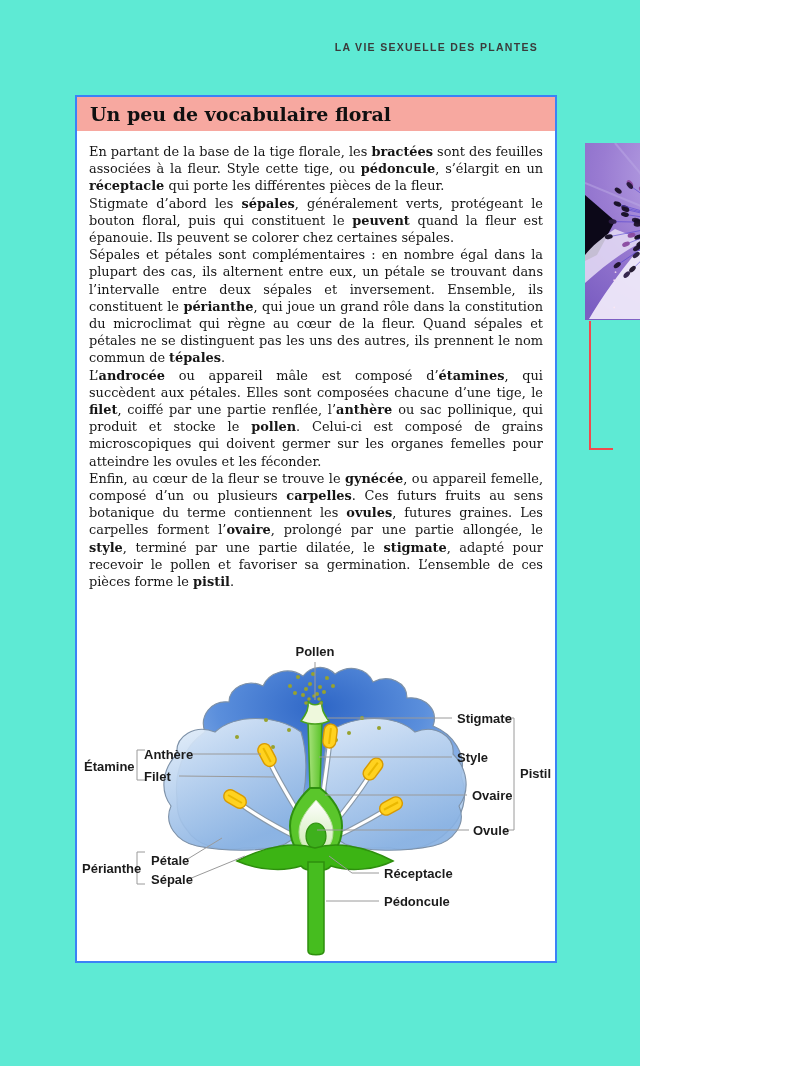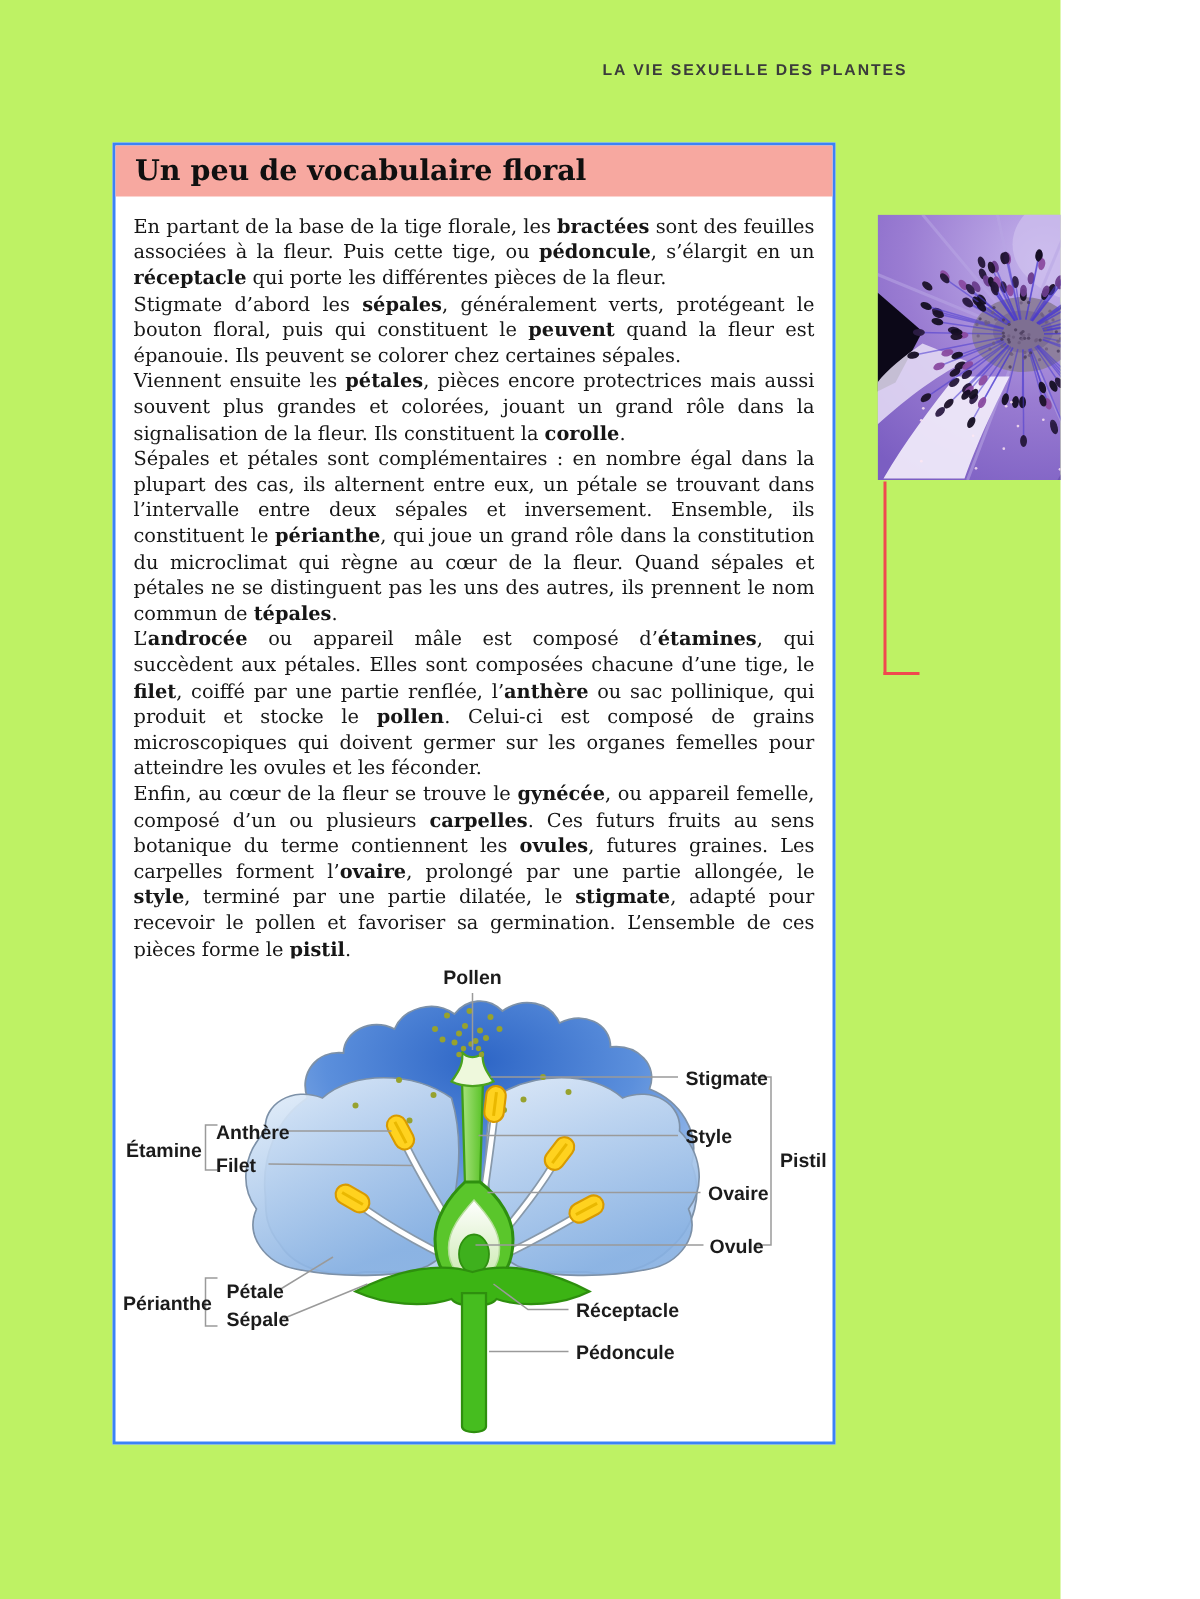--- a/index.html
+++ b/index.html
@@ -1,16 +1,16 @@
 <!DOCTYPE html>
 <html><head>
 <meta charset="utf-8">
 <style>
   html,body{margin:0;padding:0;background:#ffffff;}
-  .page{position:relative;width:707px;height:1066px;background:#bef264;overflow:hidden;
+  .page{position:relative;width:640px;height:1066px;background:#5eead4;overflow:hidden;
         font-family:"DejaVu Serif",serif;color:#151515;}
 
   
   .running-head{position:absolute;top:41px;right:102px;
     font-family:"Liberation Sans",sans-serif;font-size:10.5px;font-weight:700;
     letter-spacing:1.3px;color:#3b3b3b;white-space:nowrap;}
   .head-square{position:absolute;top:42px;left:707px;width:16px;height:15px;
     border:2.5px solid #ee3f46;background:#ffffff;}
 
   
@@ -46,23 +46,22 @@
 
   <div class="running-head">LA VIE SEXUELLE DES PLANTES</div>
   <div class="head-square"></div>
 
   <section class="article-box">
     <div class="article-title-bar">
       <h1 class="article-title">Un peu de vocabulaire floral</h1>
     </div>
 
     <div class="article-body">
-        <p><span>En partant de la base de la tige florale, les </span><b>bractées</b><span> sont des feuilles associées à la fleur. Puis cette tige, ou </span><b>pédoncule</b><span>, s’élargit en un </span><b>réceptacle</b><span> qui porte les différentes pièces de la fleur.</span></p>
+        <p><span>En partant de la base de la tige florale, les </span><b>bractées</b><span> sont des feuilles associées à la fleur. Style cette tige, ou </span><b>pédoncule</b><span>, s’élargit en un </span><b>réceptacle</b><span> qui porte les différentes pièces de la fleur.</span></p>
         <p><span>Stigmate d’abord les </span><b>sépales</b><span>, généralement verts, protégeant le bouton floral, puis qui constituent le </span><b>peuvent</b><span> quand la fleur est épanouie. Ils peuvent se colorer chez certaines sépales.</span></p>
-        <p><span>Viennent ensuite les </span><b>pétales</b><span>, pièces encore protectrices mais aussi souvent plus grandes et colorées, jouant un grand rôle dans la signalisation de la fleur. Ils constituent la </span><b>corolle</b><span>.</span></p>
         <p><span>Sépales et pétales sont complémentaires : en nombre égal dans la plupart des cas, ils alternent entre eux, un pétale se trouvant dans l’intervalle entre deux sépales et inversement. Ensemble, ils constituent le </span><b>périanthe</b><span>, qui joue un grand rôle dans la constitution du microclimat qui règne au cœur de la fleur. Quand sépales et pétales ne se distinguent pas les uns des autres, ils prennent le nom commun de </span><b>tépales</b><span>.</span></p>
         <p><span>L’</span><b>androcée</b><span> ou appareil mâle est composé d’</span><b>étamines</b><span>, qui succèdent aux pétales. Elles sont composées chacune d’une tige, le </span><b>filet</b><span>, coiffé par une partie renflée, l’</span><b>anthère</b><span> ou sac pollinique, qui produit et stocke le </span><b>pollen</b><span>. Celui-ci est composé de grains microscopiques qui doivent germer sur les organes femelles pour atteindre les ovules et les féconder.</span></p>
         <p><span>Enfin, au cœur de la fleur se trouve le </span><b>gynécée</b><span>, ou appareil femelle, composé d’un ou plusieurs </span><b>carpelles</b><span>. Ces futurs fruits au sens botanique du terme contiennent les </span><b>ovules</b><span>, futures graines. Les carpelles forment l’</span><b>ovaire</b><span>, prolongé par une partie allongée, le </span><b>style</b><span>, terminé par une partie dilatée, le </span><b>stigmate</b><span>, adapté pour recevoir le pollen et favoriser sa germination. L’ensemble de ces pièces forme le </span><b>pistil</b><span>.</span></p>
       </div>
 
     <svg class="diagram-svg" viewBox="0 0 482 320" width="482" height="320">
       <defs>
         <radialGradient id="gBack" cx="50%" cy="22%" r="80%">
           <stop offset="0" stop-color="#2e66c6"></stop>
           <stop offset="0.45" stop-color="#5b8fdc"></stop>

